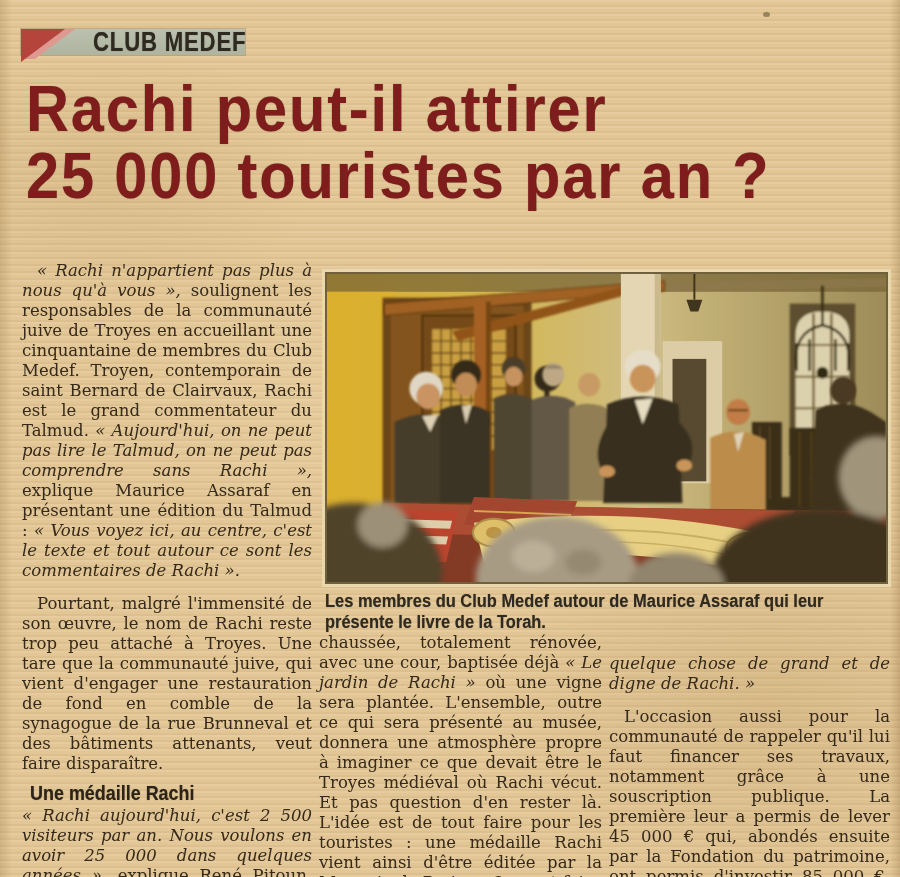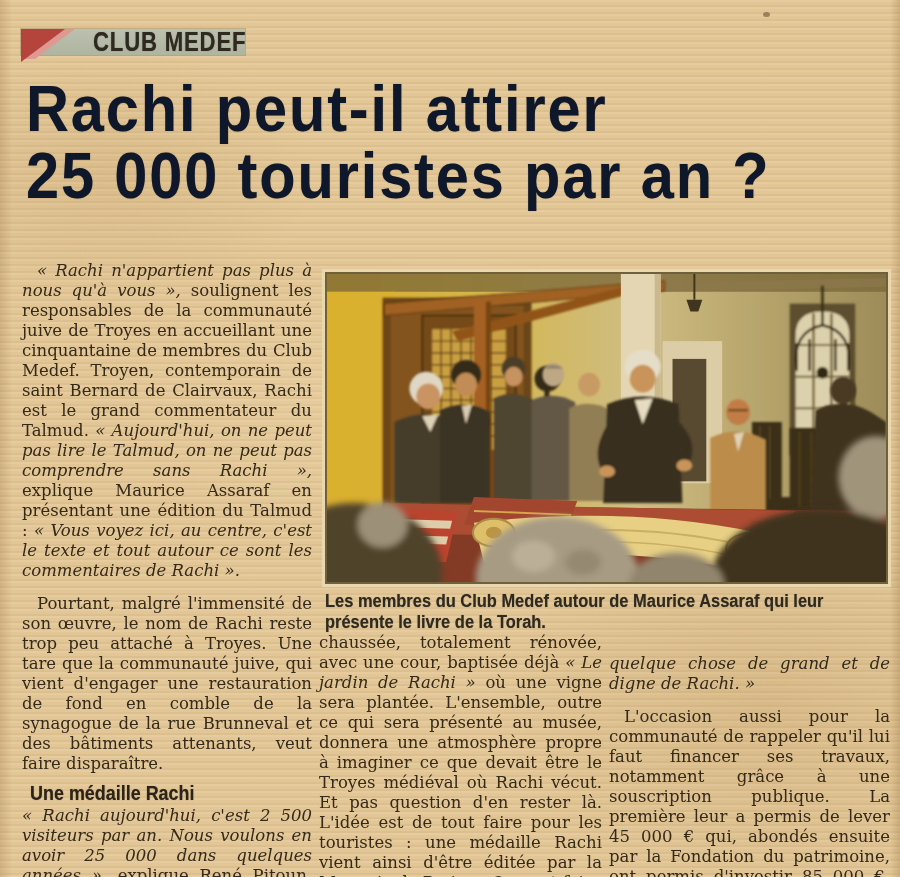--- a/index.html
+++ b/index.html
@@ -32,21 +32,21 @@
   .kicker svg{position:absolute;left:0;top:0;}
   .kicker-text{
     font-family:"Liberation Sans",sans-serif;font-weight:bold;
     font-size:27px;color:#2e2a20;letter-spacing:1px;
     transform:scaleX(.82);transform-origin:left center;
     margin-left:72px;white-space:nowrap;text-shadow:0 0 1px rgba(46,42,32,.6);}
 
   
   .headline{position:absolute;left:26px;top:76px;margin:0;
     font-family:"Liberation Sans",sans-serif;font-weight:bold;
-    color:#0f172a;line-height:67px;font-size:64px;letter-spacing:2px;
+    color:#7f1d1d;line-height:67px;font-size:64px;letter-spacing:2px;
     text-shadow:0 0 1px rgba(74,68,53,.55);}
   .headline .hl{display:block;transform:scaleX(.93);transform-origin:left center;white-space:nowrap;}
 
   
   .col{position:absolute;color:#35291a;font-size:16.5px;line-height:20px;
     text-align:justify;text-justify:inter-word;}
   .col p{margin:0;text-indent:15px;}
   .col p + p{margin-top:13px;}
   .col-left{left:22px;top:261px;width:290px;height:630px;}
   .col-mid{left:319px;top:633px;width:283px;height:244px;}

